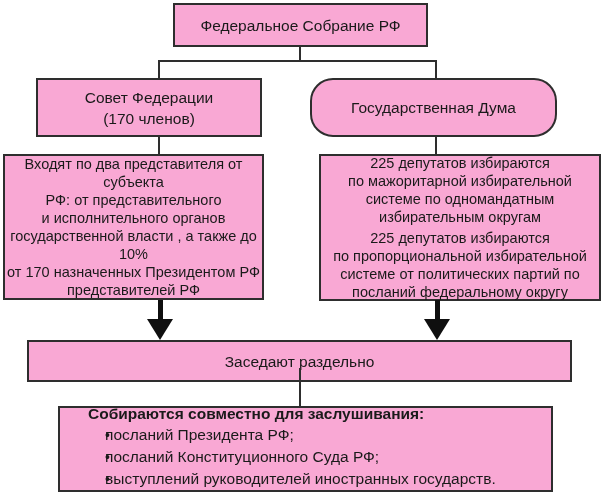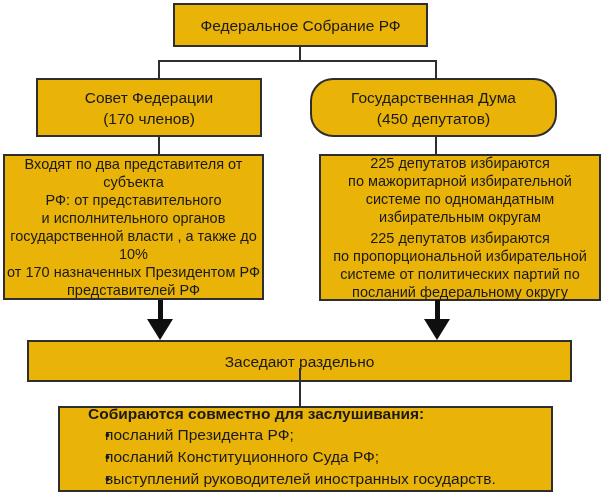--- a/index.html
+++ b/index.html
@@ -14,21 +14,21 @@
     background:var(--bg);
     font-family:"Liberation Sans", sans-serif;
     color:var(--text);
     position:relative;
     overflow:hidden;
   }
   .stage{position:absolute; left:0; top:0; width:614px; height:498px;}
   .box{
     position:absolute;
     border:2px solid var(--border);
-    background:#eab308;
+    background:#f9a8d4;
     display:flex;
     flex-direction:column;
     align-items:center;
     justify-content:center;
     text-align:center;
   }
   .line{position:absolute; background:var(--border);}
   .title-line{font-size:15.5px; line-height:21px; color:var(--text);}
   .detail-line{font-size:14.5px; line-height:18px; color:var(--text);}
   .detail-para{margin-top:3px;}
@@ -75,21 +75,20 @@
   <div class="line" style="left:158px; top:60px; width:279px; height:2px;"></div>
   <div class="line" style="left:158px; top:60px; width:2px; height:18px;"></div>
   <div class="line" style="left:435px; top:60px; width:2px; height:18px;"></div>
 
   <div class="box" style="left:36px; top:78px; width:226px; height:59px;">
     <div class="title-line">Совет Федерации</div>
     <div class="title-line">(170 членов)</div>
   </div>
   <div class="box" style="left:310px; top:78px; width:247px; height:59px;border-radius:23px;">
     <div class="title-line">Государственная Дума</div>
-    <div class="title-line">(450 депутатов)</div>
   </div>
 
   <div class="line" style="left:158px; top:137px; width:2px; height:18px;"></div>
   <div class="line" style="left:435px; top:137px; width:2px; height:18px;"></div>
 
   <div class="box" style="left:3px; top:154px; width:261px; height:146px;">
     <div class="detail-line">Входят по два представителя от субъекта</div>
     <div class="detail-line">РФ: от представительного</div>
     <div class="detail-line">и исполнительного органов</div>
     <div class="detail-line">государственной власти , а также до 10%</div>

